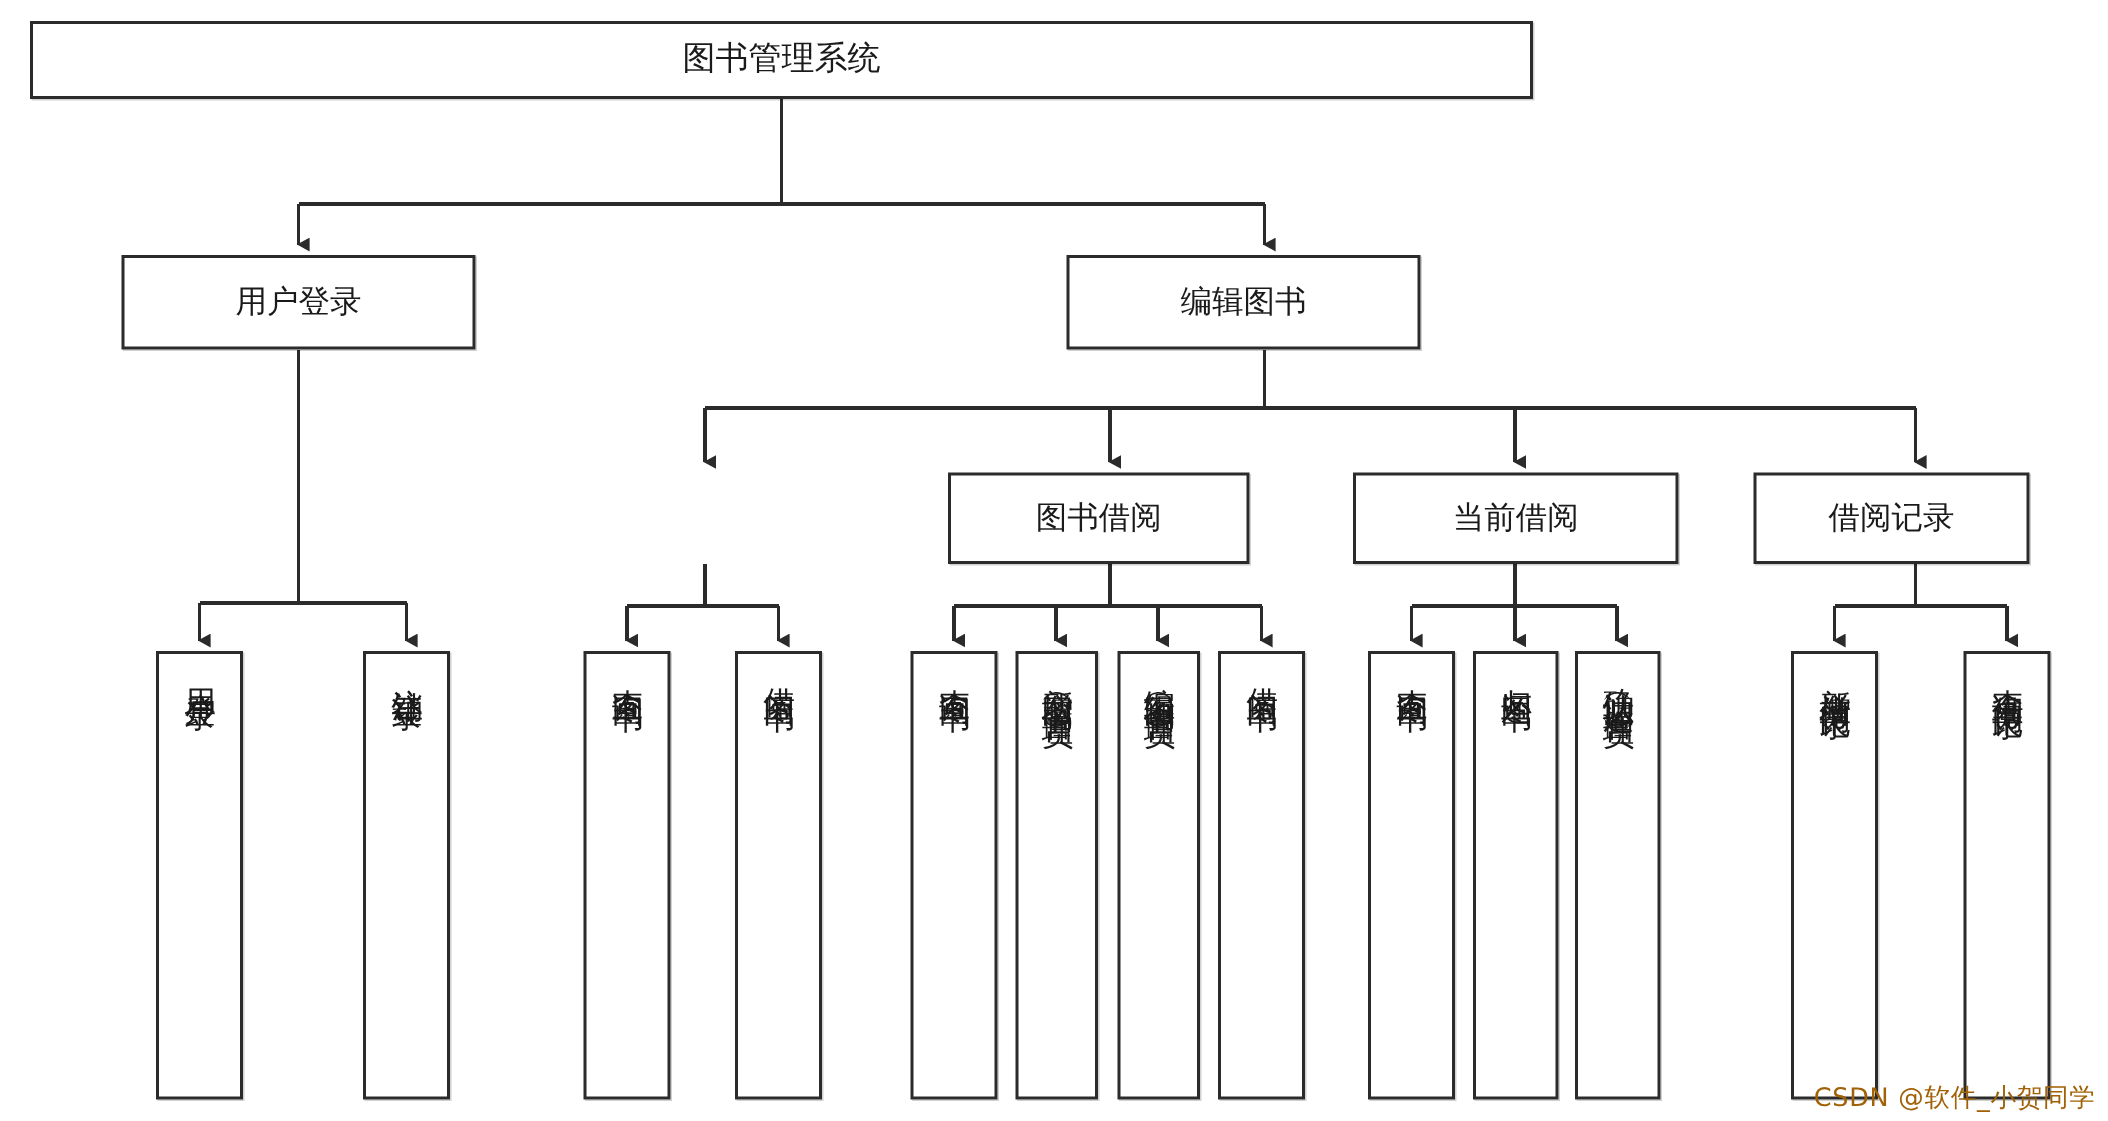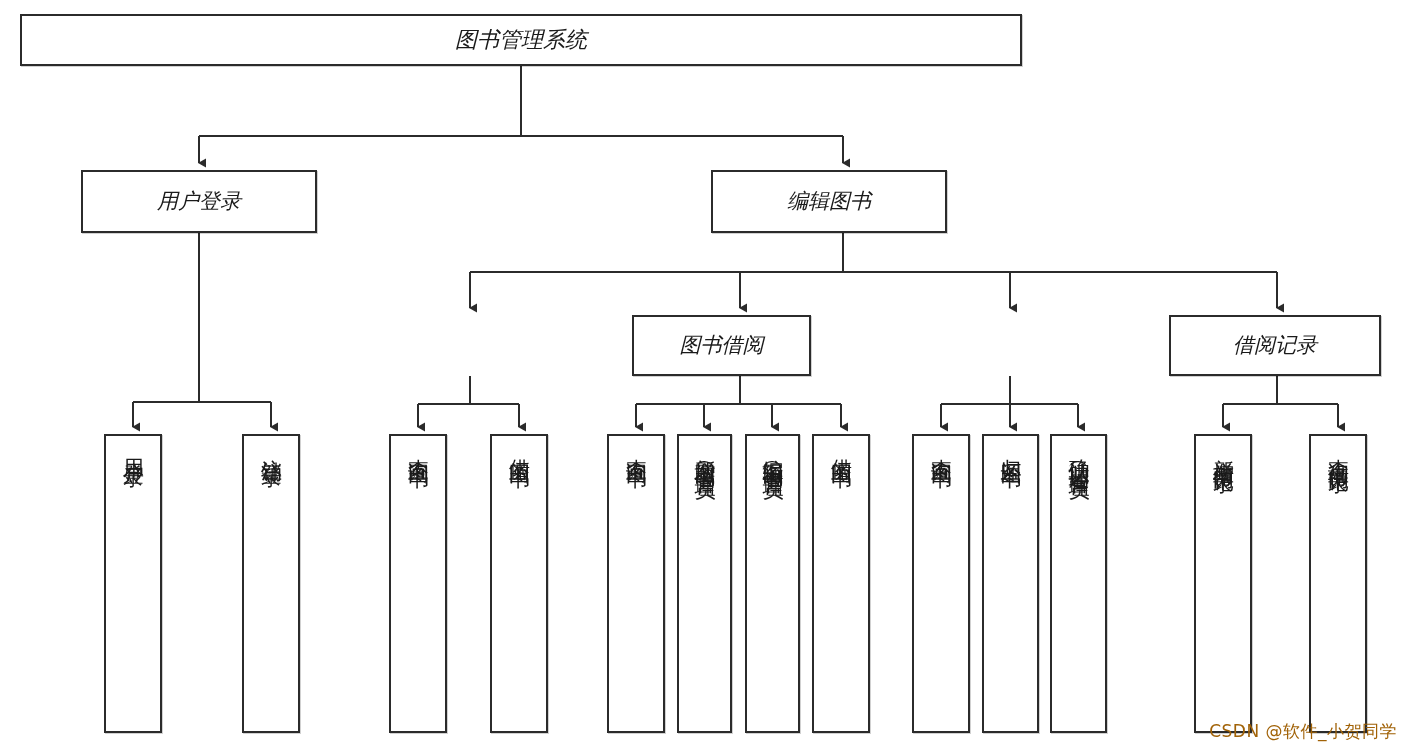--- a/index.html
+++ b/index.html
@@ -39,21 +39,20 @@
   }
   .node .label {
     display: block;
     text-align: center;
     line-height: 1.18;
     white-space: nowrap;
   }
   
   .node.horiz .label {
     font-size: 21px;
-    font-style: italic;
   }
   .node.root .label {
     font-size: 22px;
   }
   
   .node.vert {
     align-items: flex-start;
     justify-content: center;
     padding-top: 6px;
   }
@@ -136,24 +135,27 @@
     <span class="label">图书管理系统</span>
   </div>
 
   <div class="node horiz" style="left:81px; top:170px; width:236px; height:63px;">
     <span class="label">用户登录</span>
   </div>
   <div class="node horiz" style="left:711px; top:170px; width:236px; height:63px;">
     <span class="label">编辑图书</span>
   </div>
 
-  <div class="node horiz" style="left:632px; top:315px; width:179px; height:61px;">
+  <div class="node horiz" style="left:632px; top:315px; width:201px; height:61px;">
     <span class="label">图书借阅</span>
   </div>
-  <div class="node horiz" style="left:1169px; top:315px; width:212px; height:61px;">
+  <div class="node horiz" style="left:902px; top:315px; width:217px; height:61px;">
+    <span class="label">当前借阅</span>
+  </div>
+  <div class="node horiz" style="left:1169px; top:315px; width:184px; height:61px;">
     <span class="label">借阅记录</span>
   </div>
 
   <div class="node vert" style="left:104px; top:434px; width:58px; height:299px;">
     <span class="label">用户登录</span>
   </div>
   <div class="node vert" style="left:242px; top:434px; width:58px; height:299px;">
     <span class="label">注销登录</span>
   </div>
 

